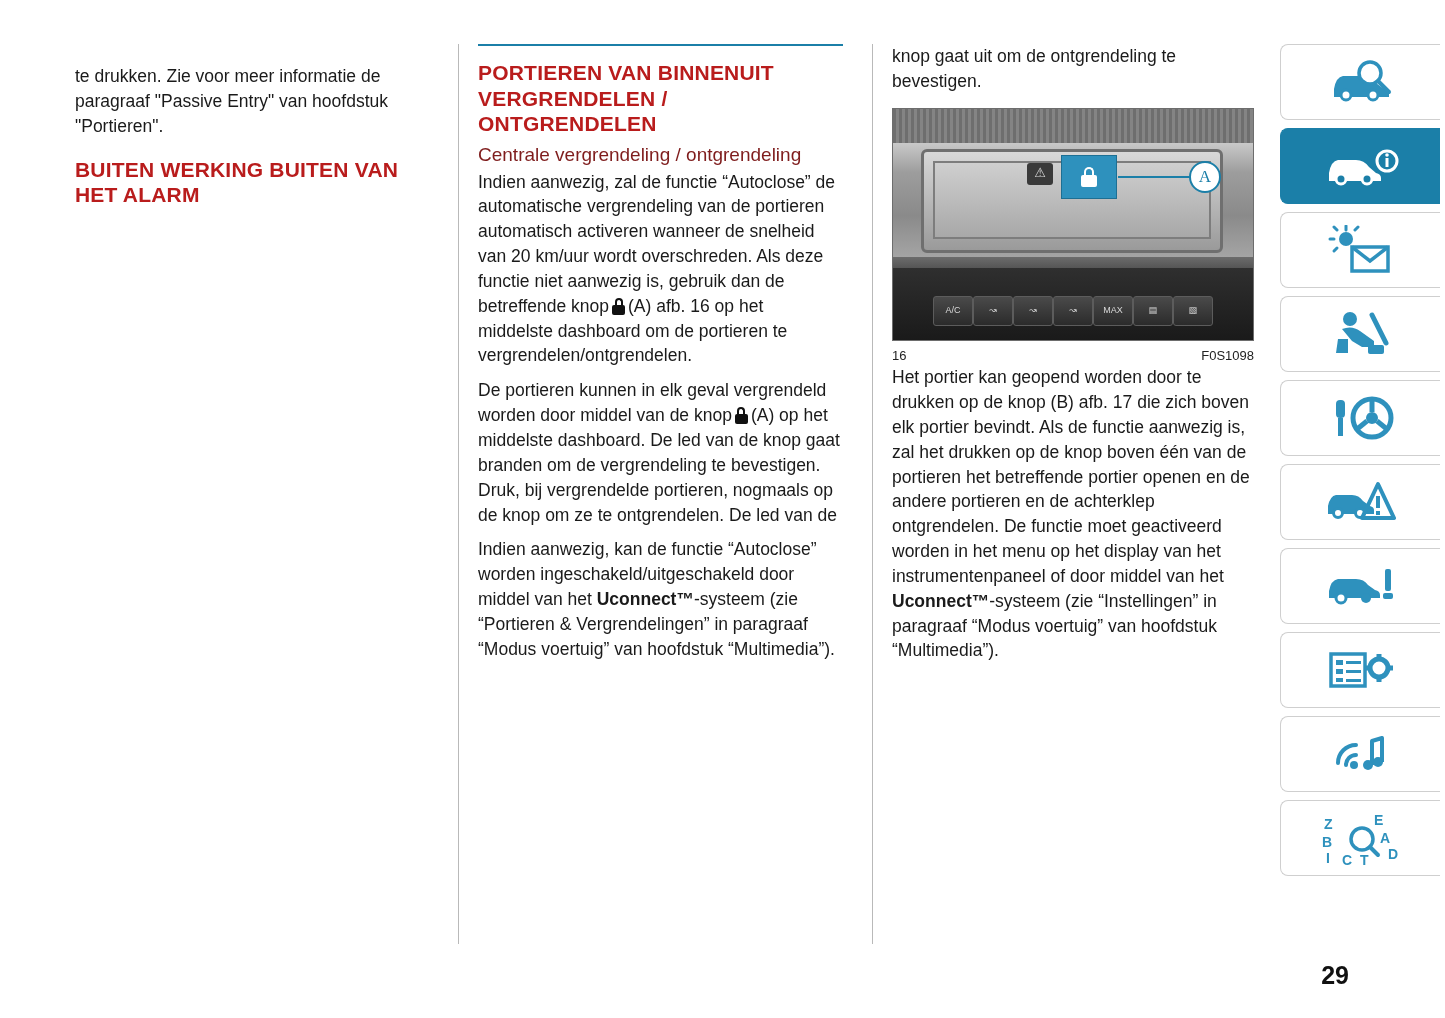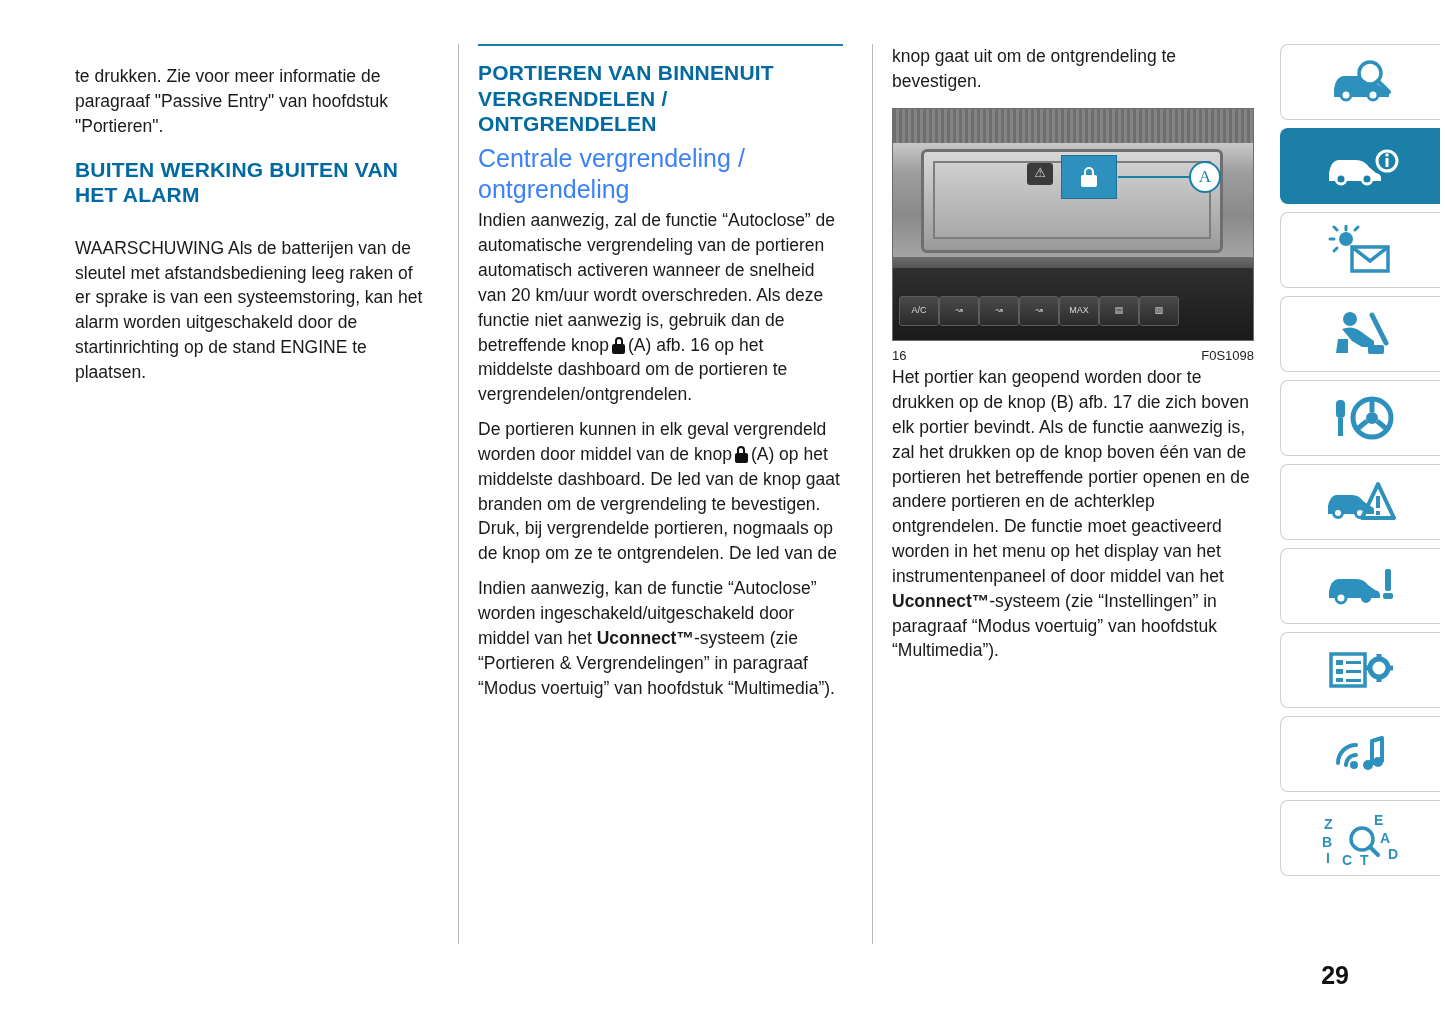--- a/index.html
+++ b/index.html
@@ -27,42 +27,42 @@
   }
   #col1 { left: 75px; width: 350px; margin-top: 20px; }
   #col2 { left: 478px; width: 365px; }
   #col3 { left: 892px; width: 362px; }
 
   .col p { margin: 0 0 0 0; }
   .para { margin-bottom: 0px; }
   .gap { height: 22px; }
 
   h2.heading-blue {
-    color: #0369a1;
+    color: #b91c1c;
     font-size: 21px;
     line-height: 1.22;
     font-weight: bold;
     margin: 18px 0 6px 0;
     letter-spacing: 0.2px;
   }
   h1.section-title {
     color: #1b7fa8;
     font-size: 27px;
     font-weight: bold;
     margin: 0 0 6px 0;
     letter-spacing: 0.3px;
   }
   .title-rule {
     border: none;
     border-top: 2px solid #1b7fa8;
     margin: 0 0 14px 0;
   }
   h3.sub-blue {
-    color: #3b82f6;
-    font-size: 25px;
+    color: #7f1d1d;
+    font-size: 19px;
     font-weight: normal;
     margin: 4px 0 3px 0;
     line-height: 1.25;
   }
   .col-divider {
     position: absolute;
     top: 44px;
     width: 1px;
     height: 900px;
     background: #b9b9b9;
@@ -153,21 +153,21 @@
     border: 2px solid #1b7fa8;
     border-radius: 50%;
     background: #ffffff;
     color: #1b7fa8;
     font-size: 17px;
     display: flex; align-items: center; justify-content: center;
     font-family: "Liberation Serif", serif;
   }
   .hvac-row {
     position: absolute; left: 6px; bottom: 14px; right: 6px;
-    display: flex; justify-content: flex-start; align-items: flex-end;
+    display: flex; justify-content: center; align-items: flex-end;
   }
   .hvac-key {
     width: 40px; height: 30px;
     background: linear-gradient(180deg,#4a4a4a,#2b2b2b);
     border-radius: 3px;
     border: 1px solid #5c5c5c;
     color: #d8d8d8;
     font-size: 9px;
     display: flex; align-items: center; justify-content: center;
     text-align: center;
@@ -227,21 +227,20 @@
 
 <div id="page">
 
   <div class="col-divider" id="div1"></div>
   <div class="col-divider" id="div2"></div>
 
   <div class="col" id="col1">
     <p class="para">te drukken. Zie voor meer informatie de paragraaf "Passive Entry" van hoofdstuk "Portieren".</p>
     <h2 class="heading-blue">BUITEN WERKING BUITEN VAN HET ALARM</h2>
     <div class="gap"></div>
-    <p class="para">WAARSCHUWING Als de batterijen van de sleutel met afstandsbediening leeg raken of er sprake is van een systeemstoring, kan het alarm worden uitgeschakeld door de startinrichting op de stand ENGINE te plaatsen.</p>
   </div>
 
   <div class="col" id="col2">
     <hr class="title-rule">
     <h2 class="heading-blue" style="margin-top:0">PORTIEREN VAN BINNENUIT VERGRENDELEN / ONTGRENDELEN</h2>
     <h3 class="sub-blue">Centrale vergrendeling / ontgrendeling</h3>
     <p class="para">
       <span>Indien aanwezig, zal de functie “Autoclose” de automatische vergrendeling van de portieren automatisch activeren wanneer de snelheid van 20 km/uur wordt overschreden. Als deze functie niet aanwezig is, gebruik dan de betreffende knop</span><span class="inline-lock"><span class="s"></span><span class="b"></span></span><span>(A) afb. 16 op het middelste dashboard om de portieren te vergrendelen/ontgrendelen.</span>
     </p>
     <p class="para" style="margin-top:10px">

